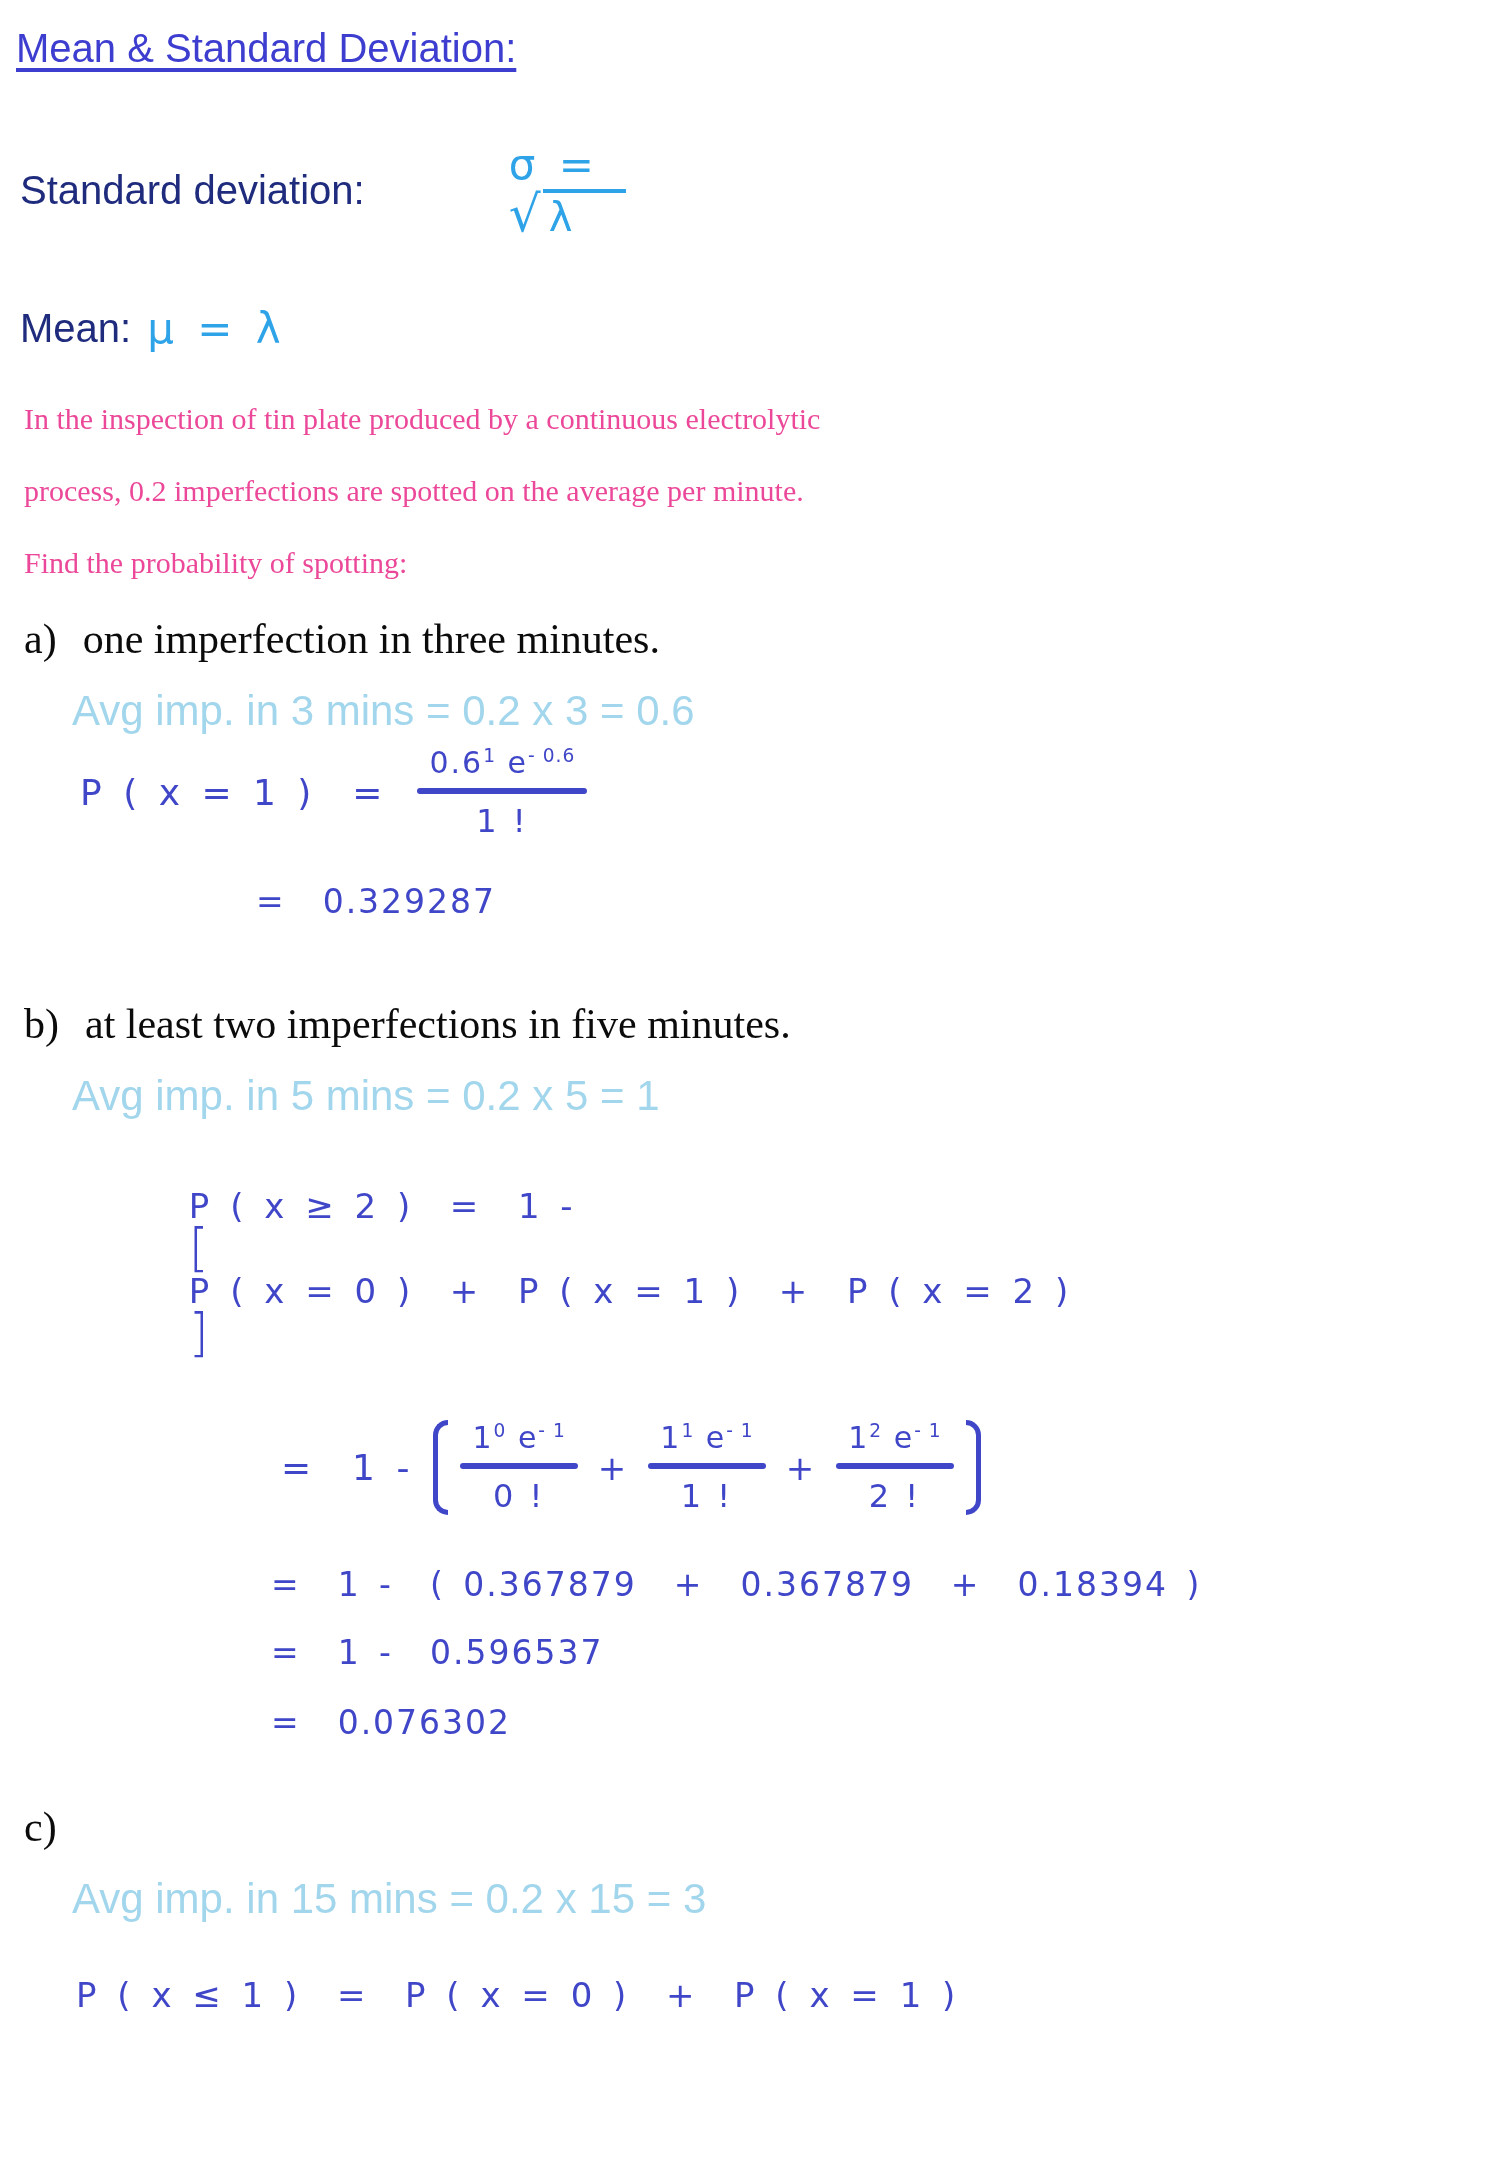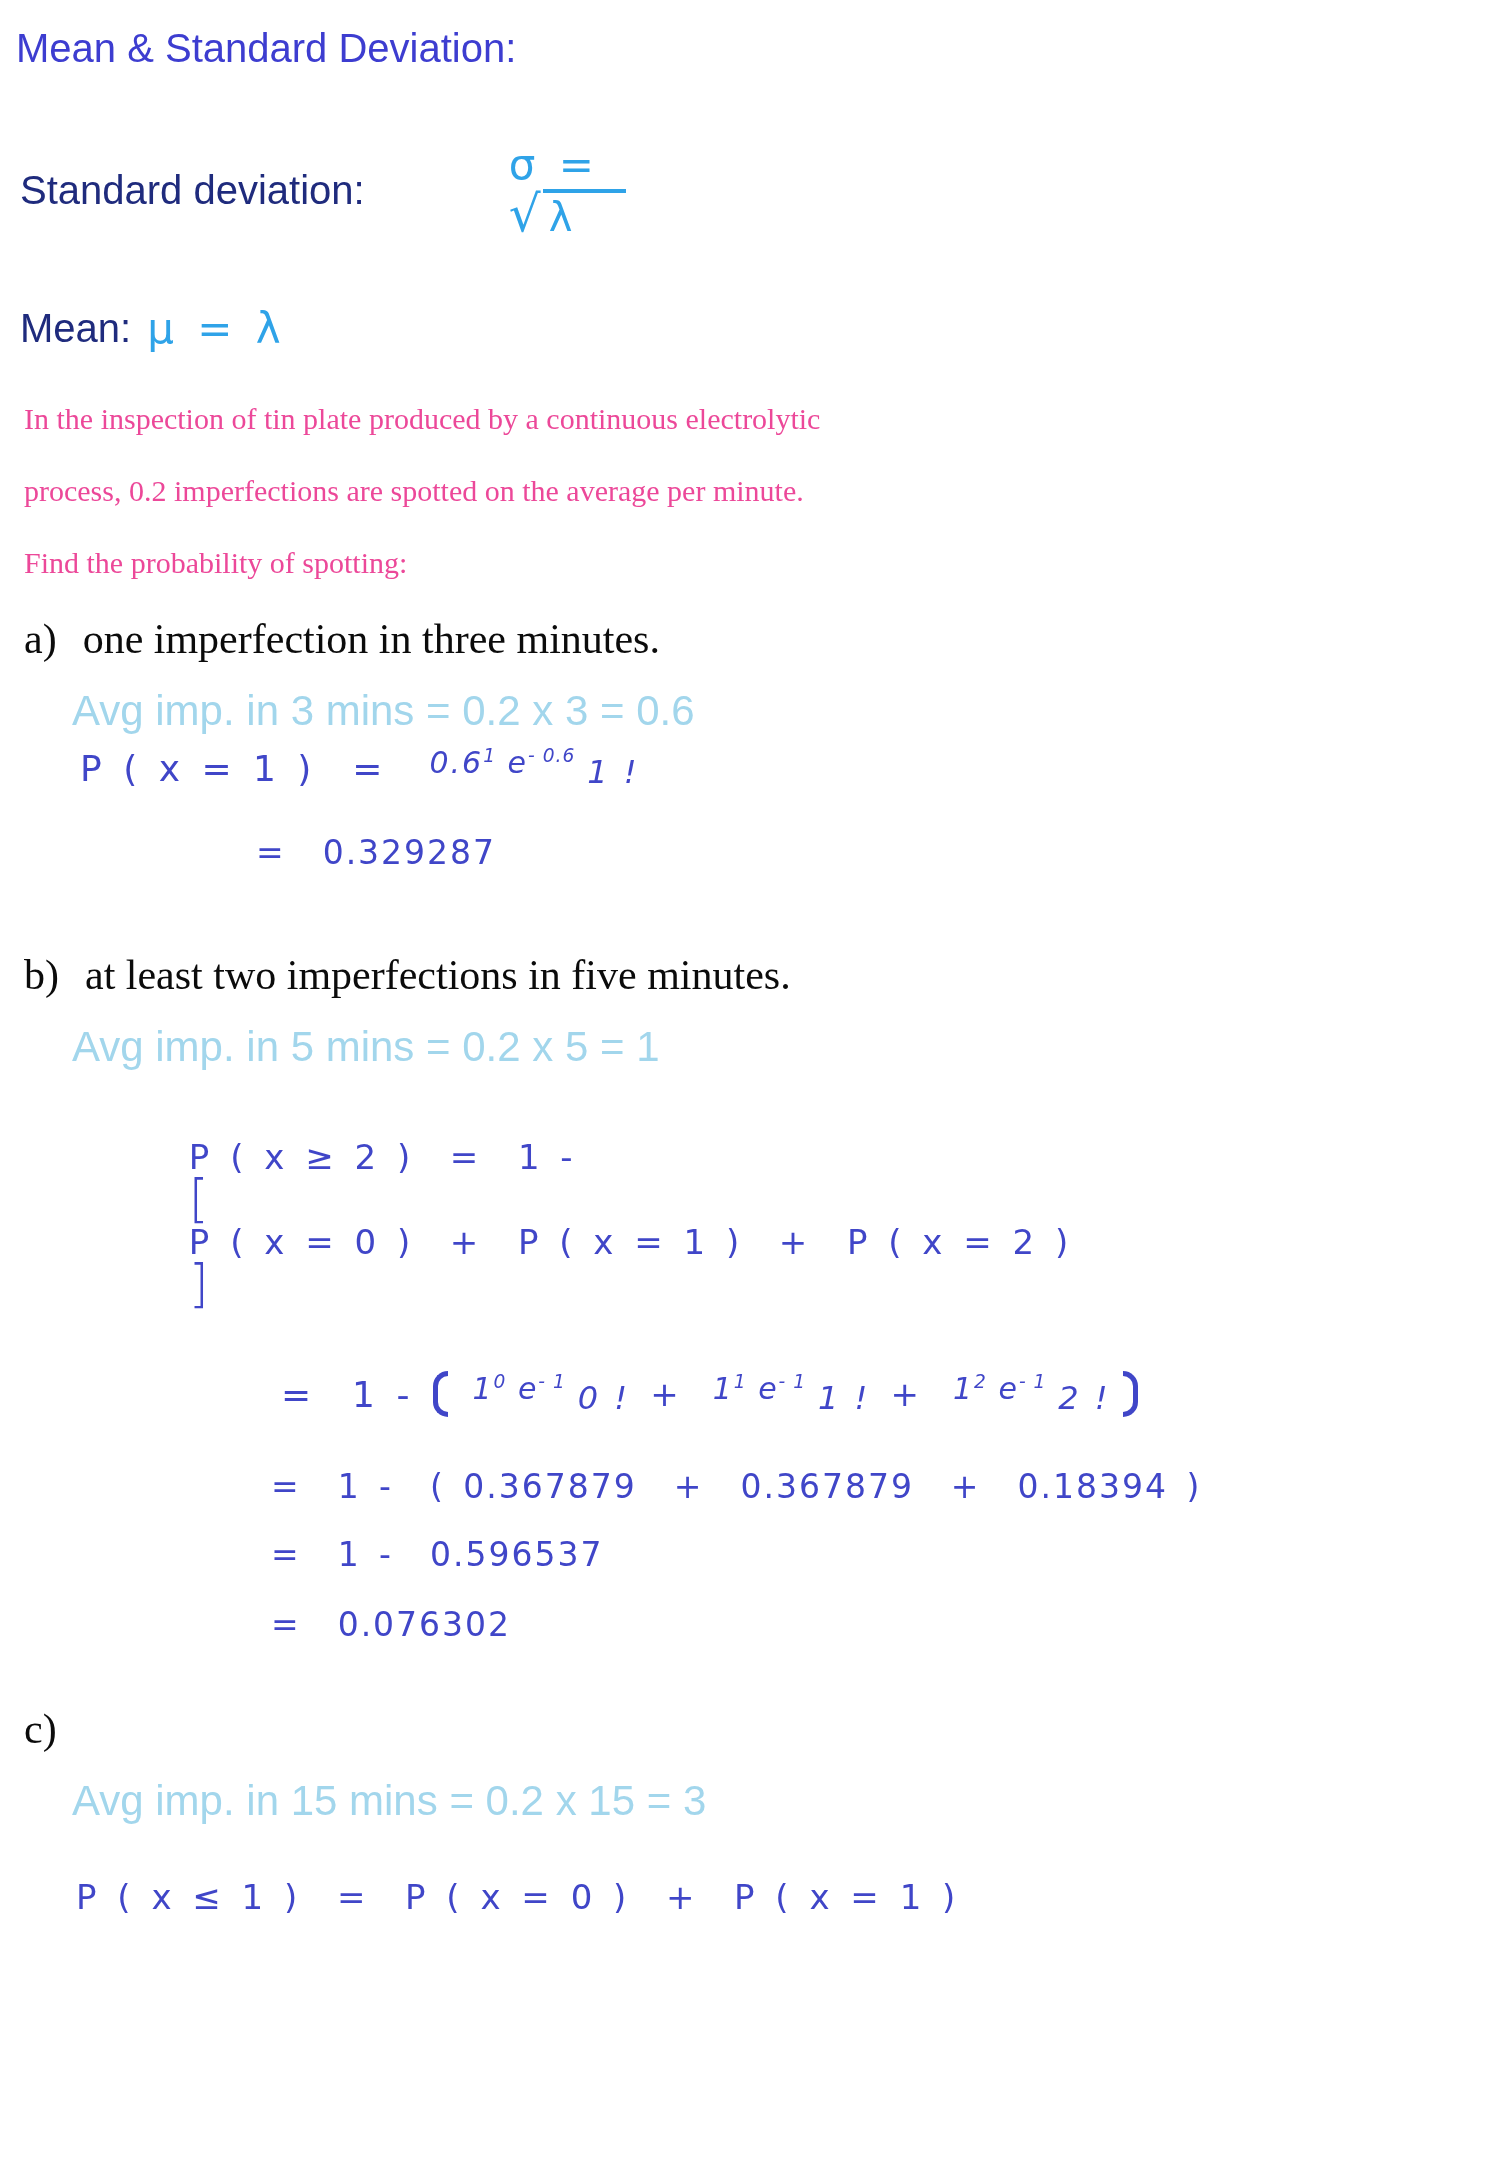--- a/index.html
+++ b/index.html
@@ -13,20 +13,21 @@
     overflow:hidden;
     font-family:"Liberation Sans", sans-serif;
   }
   
   .title{
     margin:0;
     font-family:"Liberation Sans", sans-serif;
     font-size:40px;
     font-weight:400;
     color:#3d3dd0;
+    text-decoration:underline;
     text-underline-offset:6px;
   }
   .def-line{display:flex;align-items:center;gap:16px;margin-top:14px;margin-left:4px;}
   .def-label{font-size:40px;color:#1f2b7d;}
   .hand{
     font-family:"DejaVu Sans", sans-serif;
     color:#4046c8;
     letter-spacing:2px;
     word-spacing:6px;
     white-space:pre-wrap;
@@ -68,21 +69,21 @@
     font-family:"Liberation Sans", sans-serif;
     font-size:42px;
     line-height:44px;
     color:#a2d6ec;
     margin-left:56px;
   }
   
   .work-row{display:flex;align-items:center;}
   .work-line{font-size:33px;line-height:40px;}
   .lhs{font-size:36px;}
-  .frac{display:inline-flex;flex-direction:row;align-items:flex-start;font-style:italic;}
+  .frac{display:inline-flex;flex-direction:column;align-items:center;}
   .frac .num{font-size:30px;padding:0 12px 8px;white-space:pre;color:#4046c8;font-family:"DejaVu Sans",sans-serif;letter-spacing:2px;}
   .frac .bar{align-self:stretch;height:6px;background:#4046c8;border-radius:3px;}
   .frac .den{font-size:32px;padding-top:8px;color:#4046c8;font-family:"DejaVu Sans",sans-serif;letter-spacing:3px;}
   sup{font-size:0.62em;letter-spacing:1px;}
   .bk-text{font-size:1.5em;font-weight:300;position:relative;top:2px;}
   .hbracket{width:15px;align-self:stretch;border:5px solid #4046c8;box-sizing:border-box;}
   .hbracket.open{border-right:none;border-radius:16px 0 0 16px;margin-right:6px;}
   .hbracket.close{border-left:none;border-radius:0 16px 16px 0;margin-left:6px;}
   .plus{font-size:34px;padding:0 14px;}
 </style>

